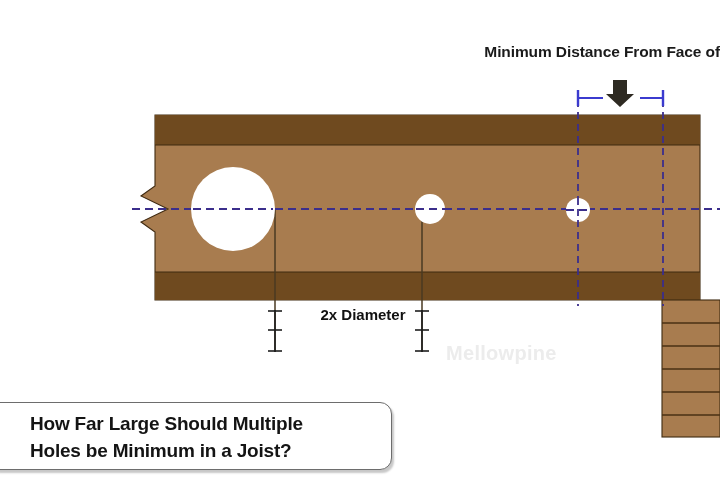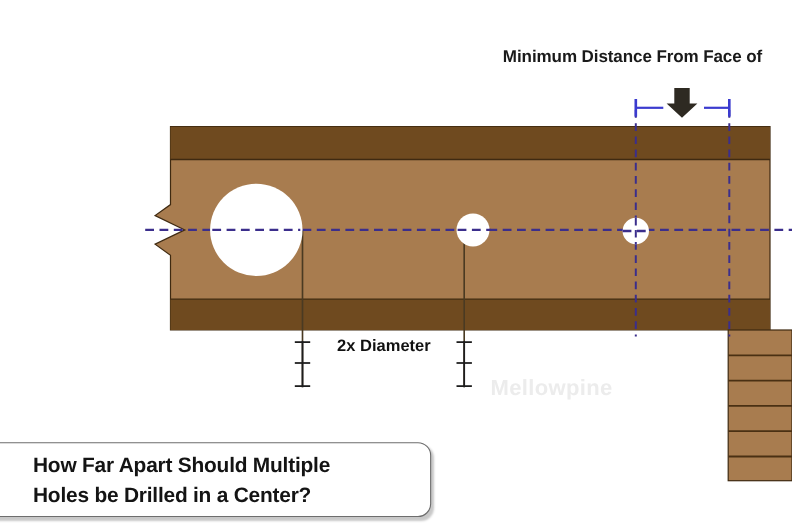--- a/index.html
+++ b/index.html
@@ -26,34 +26,34 @@
     width: 720px;
     height: 480px;
   }
 
   
   .top-label {
     position: absolute;
     left: 430px;
     top: 42px;
     width: 290px;
-    text-align: center;
+    text-align: right;
     font-family: "Liberation Sans", sans-serif;
     font-weight: bold;
     font-size: 15.5px;
     line-height: 20px;
     color: #1a1a1a;
     letter-spacing: -0.1px;
   }
   .top-label .ln { display: block; white-space: nowrap; }
 
   
   .dim-label {
     position: absolute;
-    left: 278px;
+    left: 292px;
     top: 304px;
     width: 142px;
     text-align: center;
     font-family: "Liberation Sans", sans-serif;
     font-weight: bold;
     font-size: 15px;
     line-height: 21px;
     color: #111111;
   }
   .dim-label .ln { display: block; white-space: nowrap; }
@@ -186,17 +186,17 @@
   </div>
 
   <div class="dim-label">
     <span class="ln">2x Diameter</span>
   </div>
 
   <div class="watermark">Mellowpine</div>
 
   <div class="callout"></div>
   <div class="callout-text">
-    <span class="ln">How Far Apart Should Multiple</span>
-    <span class="ln">Holes be Drilled in a Center?</span>
+    <span class="ln">How Far Large Should Multiple</span>
+    <span class="ln">Holes be Minimum in a Joist?</span>
   </div>
 
 </div>
 
 </body></html>

